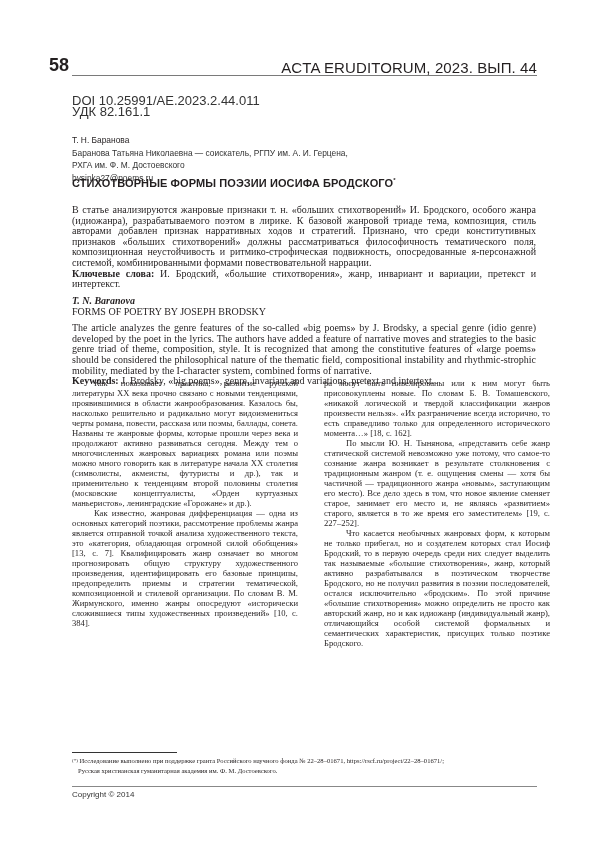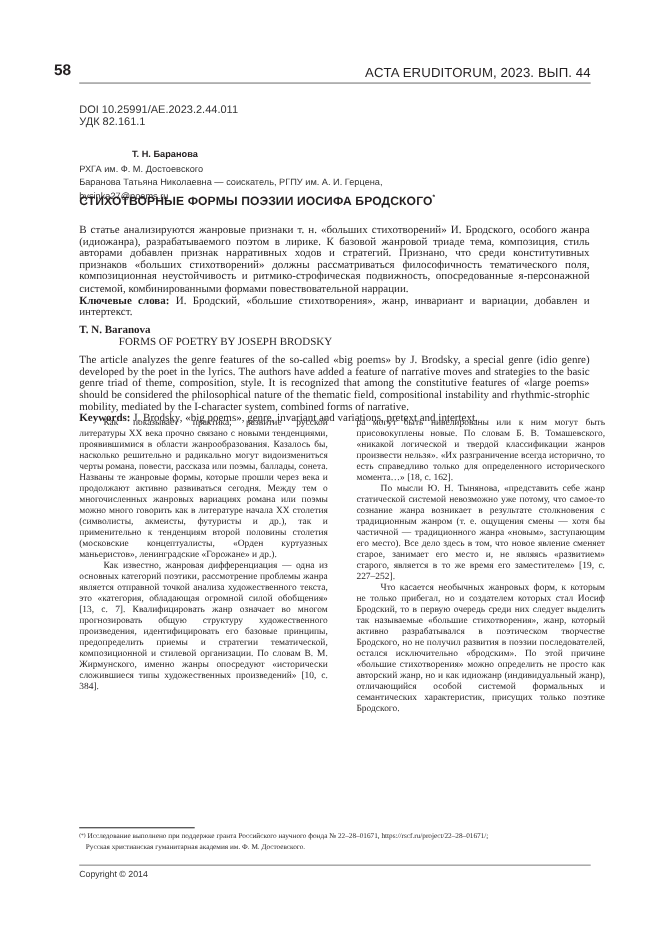--- a/index.html
+++ b/index.html
@@ -1,36 +1,36 @@
 <!DOCTYPE html>
 <html><head>
 <meta charset="utf-8">
 <style>
   html, body { margin: 0; padding: 0; background: #ffffff; }
   body { width: 600px; height: 848px; position: relative; overflow: hidden; color: #231f20; }
   .page { position: absolute; left: 0; top: 0; width: 600px; height: 848px; }
   .sans { font-family: "Liberation Sans", "DejaVu Sans", sans-serif; }
   .serif { font-family: "Liberation Serif", "DejaVu Serif", serif; }
 
-  .page-num { position: absolute; left: 49px; top: 55px; font-size: 14px; font-weight: bold; }
-  .journal { position: absolute; right: 63px; top: 59px; font-size: 12px; letter-spacing: 0.1px; }
+  .page-num { position: absolute; left: 49px; top: 55px; font-size: 18px; font-weight: bold; }
+  .journal { position: absolute; right: 63px; top: 59px; font-size: 15px; letter-spacing: 0.1px; }
   .header-rule { position: absolute; left: 72px; width: 465px; top: 75px; border-top: 1px solid #7a7a7a; }
 
-  .meta { position: absolute; left: 72px; top: 95px; font-size: 10px; line-height: 11px; color: #333; }
+  .meta { position: absolute; left: 72px; top: 95px; font-size: 13px; line-height: 11px; color: #333; }
   .author-block { position: absolute; left: 72px; top: 134px; font-size: 8.4px; line-height: 12.5px; color: #333; }
-  .author-block .name { font-weight: bold; color: #231f20; margin-left: 48px; }
+  .author-block .name { font-weight: normal; color: #231f20; }
 
   .title { position: absolute; left: 72px; top: 177px; font-size: 11px; font-weight: bold; letter-spacing: 0.1px; }
   .title sup { font-size: 6px; vertical-align: top; }
 
   .abstract { position: absolute; left: 72px; width: 464px; font-size: 10px; line-height: 10.6px; text-align: justify; }
   .abstract-ru { top: 205px; }
   .abstract-en { top: 296px; }
   .abstract b { font-weight: bold; }
-  .en-author { font-weight: bold; }
+  .en-author { font-weight: bold; font-style: italic; }
 
   .col { position: absolute; top: 378px; width: 226px; font-size: 8.6px; line-height: 10px; text-align: justify; }
   .col-left { left: 72px; }
   .col-right { left: 324px; }
   .col p { margin: 0; text-indent: 0; }
   .col p.indent { text-indent: 22px; }
 
   .fn-rule { position: absolute; left: 72px; top: 752px; width: 105px; border-top: 1px solid #333; }
   .footnote { position: absolute; left: 72px; top: 756px; width: 470px; font-size: 6.6px; line-height: 10px; }
   .footnote .fn-mark { font-size: 5px; vertical-align: top; }
@@ -48,37 +48,37 @@
   <div class="journal sans">ACTA ERUDITORUM, 2023. ВЫП. 44</div>
   <div class="header-rule"></div>
 
   <div class="meta sans">
     <div>DOI 10.25991/AE.2023.2.44.011</div>
     <div>УДК 82.161.1</div>
   </div>
 
   <div class="author-block sans">
     <div class="name">Т. Н. Баранова</div>
+    <div>Баранова Татьяна Николаевна — соискатель, РГПУ им. А. И. Герцена,</div>
     <div>РХГА им. Ф. М. Достоевского</div>
-    <div>Баранова Татьяна Николаевна — соискатель, РГПУ им. А. И. Герцена,</div>
     <div>bysinka27@poems.ru</div>
   </div>
 
   <div class="title sans">
     <span>СТИХОТВОРНЫЕ ФОРМЫ ПОЭЗИИ ИОСИФА БРОДСКОГО</span><sup>*</sup>
   </div>
 
   <div class="abstract abstract-ru serif">
     <div>В статье анализируются жанровые признаки т. н. «больших стихотворений» И. Бродского, особого жанра (идиожанра), разрабатываемого поэтом в лирике. К базовой жанровой триаде тема, композиция, стиль авторами добавлен признак нарративных ходов и стратегий. Признано, что среди конститутивных признаков «больших стихотворений» должны рассматриваться философичность тематического поля, композиционная неустойчивость и ритмико-строфическая подвижность, опосредованные я-персонажной системой, комбинированными формами повествовательной наррации.</div>
-    <div><b>Ключевые слова:</b><span> И. Бродский, «большие стихотворения», жанр, инвариант и вариации, добавлен и интертекст.</span></div>
+    <div><b>Ключевые слова:</b><span> И. Бродский, «большие стихотворения», жанр, инвариант и вариации, претекст и интертекст.</span></div>
   </div>
 
   <div class="abstract abstract-en serif">
     <div class="en-author">T. N. Baranova</div>
-    <div style="margin-bottom:6px;margin-left:36px;">FORMS OF POETRY BY JOSEPH BRODSKY</div>
+    <div style="margin-bottom:6px;">FORMS OF POETRY BY JOSEPH BRODSKY</div>
     <div>The article analyzes the genre features of the so-called «big poems» by J. Brodsky, a special genre (idio genre) developed by the poet in the lyrics. The authors have added a feature of narrative moves and strategies to the basic genre triad of theme, composition, style. It is recognized that among the constitutive features of «large poems» should be considered the philosophical nature of the thematic field, compositional instability and rhythmic-strophic mobility, mediated by the I-character system, combined forms of narrative.</div>
     <div><b>Keywords:</b><span> J. Brodsky, «big poems», genre, invariant and variations, pretext and intertext.</span></div>
   </div>
 
   <div class="col col-left serif">
     <p class="indent">Как показывает практика, развитие русской литературы XX века прочно связано с новыми тенденциями, проявившимися в области жанрообразования. Казалось бы, насколько решительно и радикально могут видоизмениться черты романа, повести, рассказа или поэмы, баллады, сонета. Названы те жанровые формы, которые прошли через века и продолжают активно развиваться сегодня. Между тем о многочисленных жанровых вариациях романа или поэмы можно много говорить как в литературе начала XX столетия (символисты, акмеисты, футуристы и др.), так и применительно к тенденциям второй половины столетия (московские концептуалисты, «Орден куртуазных маньеристов», ленинградские «Горожане» и др.).</p>
     <p class="indent">Как известно, жанровая дифференциация — одна из основных категорий поэтики, рассмотрение проблемы жанра является отправной точкой анализа художественного текста, это «категория, обладающая огромной силой обобщения» [13, с. 7]. Квалифицировать жанр означает во многом прогнозировать общую структуру художественного произведения, идентифицировать его базовые принципы, предопределить приемы и стратегии тематической, композиционной и стилевой организации. По словам В. М. Жирмунского, именно жанры опосредуют «исторически сложившиеся типы художественных произведений» [10, с. 384].</p>
   </div>
 
   <div class="col col-right serif">

